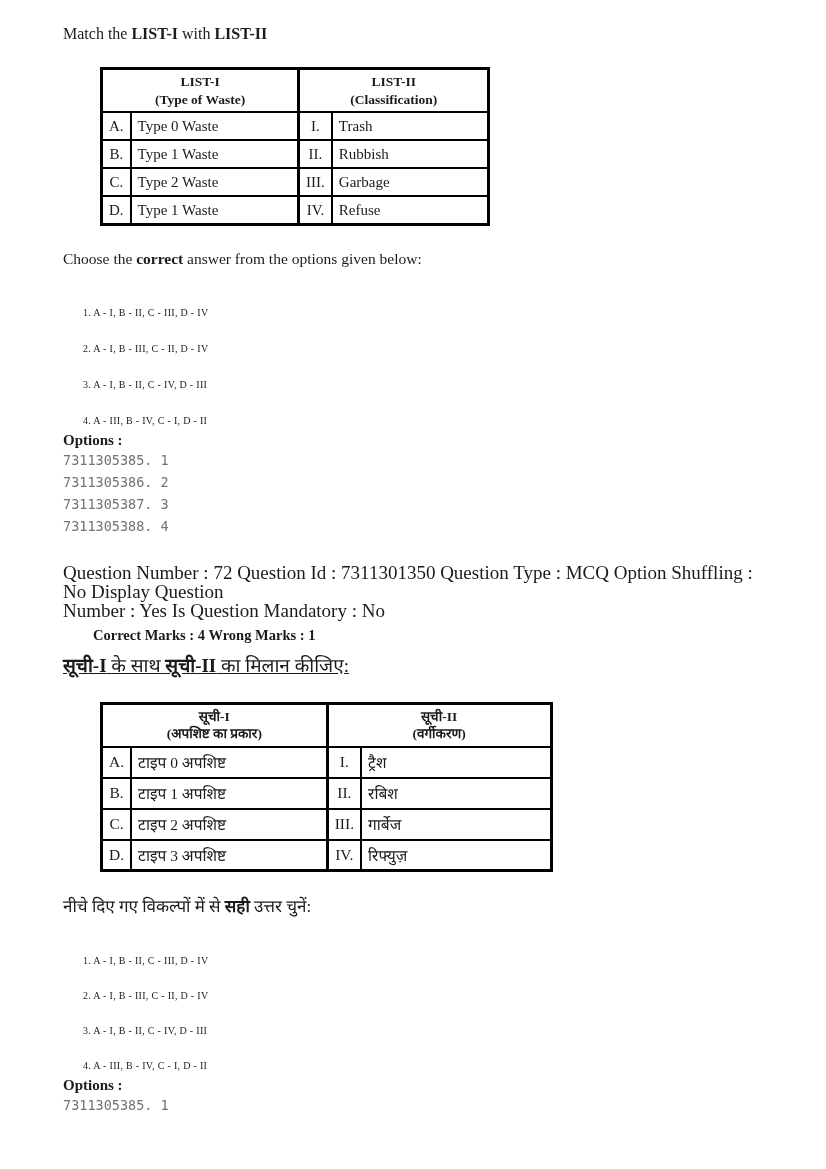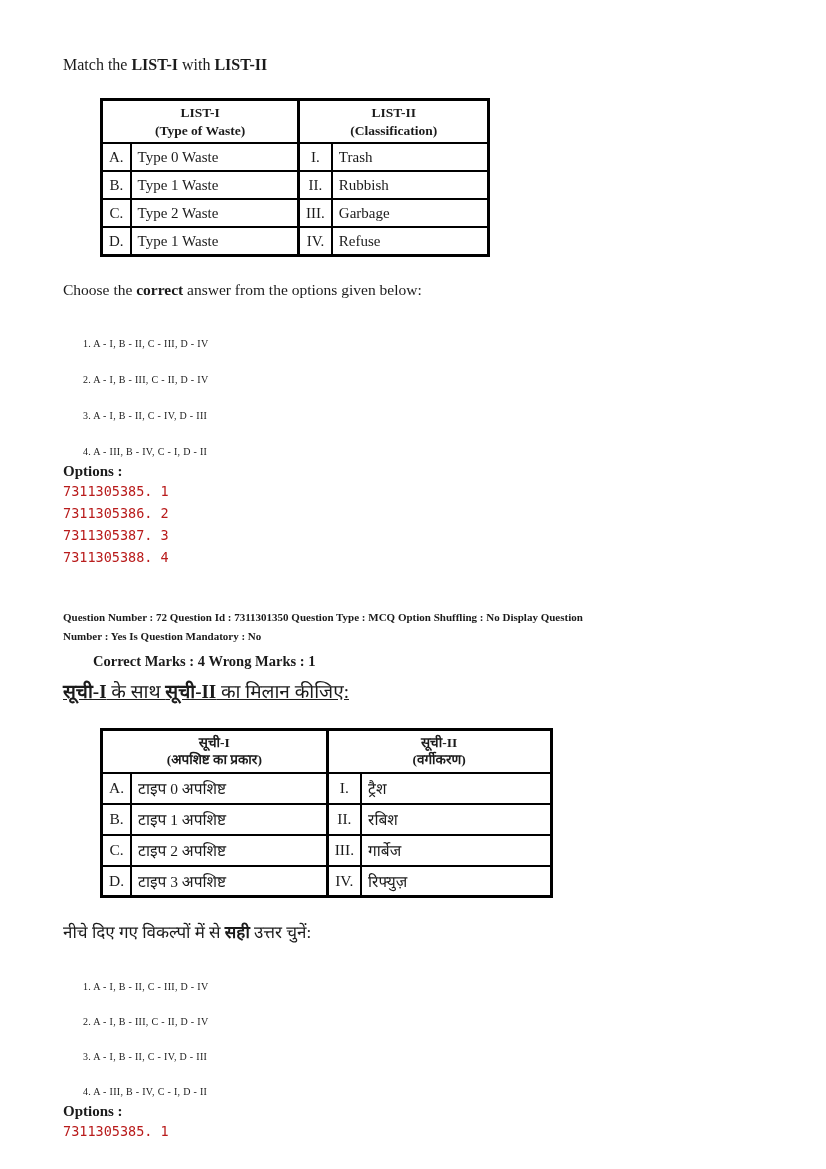--- a/index.html
+++ b/index.html
@@ -4,21 +4,21 @@
 <style>
   * { box-sizing: border-box; }
   html, body { margin: 0; padding: 0; background: #ffffff; }
   .page {
     position: relative;
     width: 826px;
     height: 1169px;
     background: #ffffff;
     color: #1b1b1b;
     font-family: "Liberation Serif", serif;
-    padding: 55px 58px 0 63px;
+    padding: 24px 58px 0 63px;
     overflow: hidden;
   }
   .q-heading { font-size: 16px; line-height: 1.2; }
   .q-heading b { font-weight: bold; }
 
   table.qtable {
     border-collapse: collapse;
     margin: 24px 0 0 37px;
     border: 3px solid #000;
   }
@@ -47,23 +47,23 @@
   table.hi td.c-l1 { width: 28px; }
   table.hi td.c-t1 { width: 196px; }
   table.hi td.c-l2 { width: 34px; }
   table.hi td.c-t2 { width: 190px; }
 
   .choose-line { font-size: 15.5px; margin-top: 24px; }
   .choose-line b { font-weight: bold; }
   .opt-list { margin: 14px 0 0 0; }
   .opt-item { font-size: 10px; margin: 0 0 0 20px; padding-top: 25px; letter-spacing: 0.3px; }
   .options-label { font-weight: bold; font-size: 15px; margin-top: 6px; }
-  .opt-ids { font-family: "DejaVu Sans Mono", monospace; font-size: 13.5px; color: #b91c1c; }
+  .opt-ids { font-family: "DejaVu Sans Mono", monospace; font-size: 13.5px; color: #737373; }
   .opt-id { line-height: 22px; }
-  .meta-block { margin-top: 40px; font-weight: bold; font-size: 11px; line-height: 19px; }
+  .meta-block { margin-top: 26px; font-weight: normal; font-size: 19px; line-height: 19px; }
   .marks-line { font-weight: bold; font-size: 14.5px; margin-top: 7px; margin-left: 30px; }
   .hindi-q-title { font-size: 19px; margin-top: 8px; text-decoration: underline; }
   .hindi-q-title b, .hindi-choose b { font-weight: bold; }
   .hindi-choose { font-size: 17px; margin-top: 22px; }
   .sect2 .opt-item { padding-top: 24px; }
 </style>
 </head>
 <body>
 
 <div class="page">

